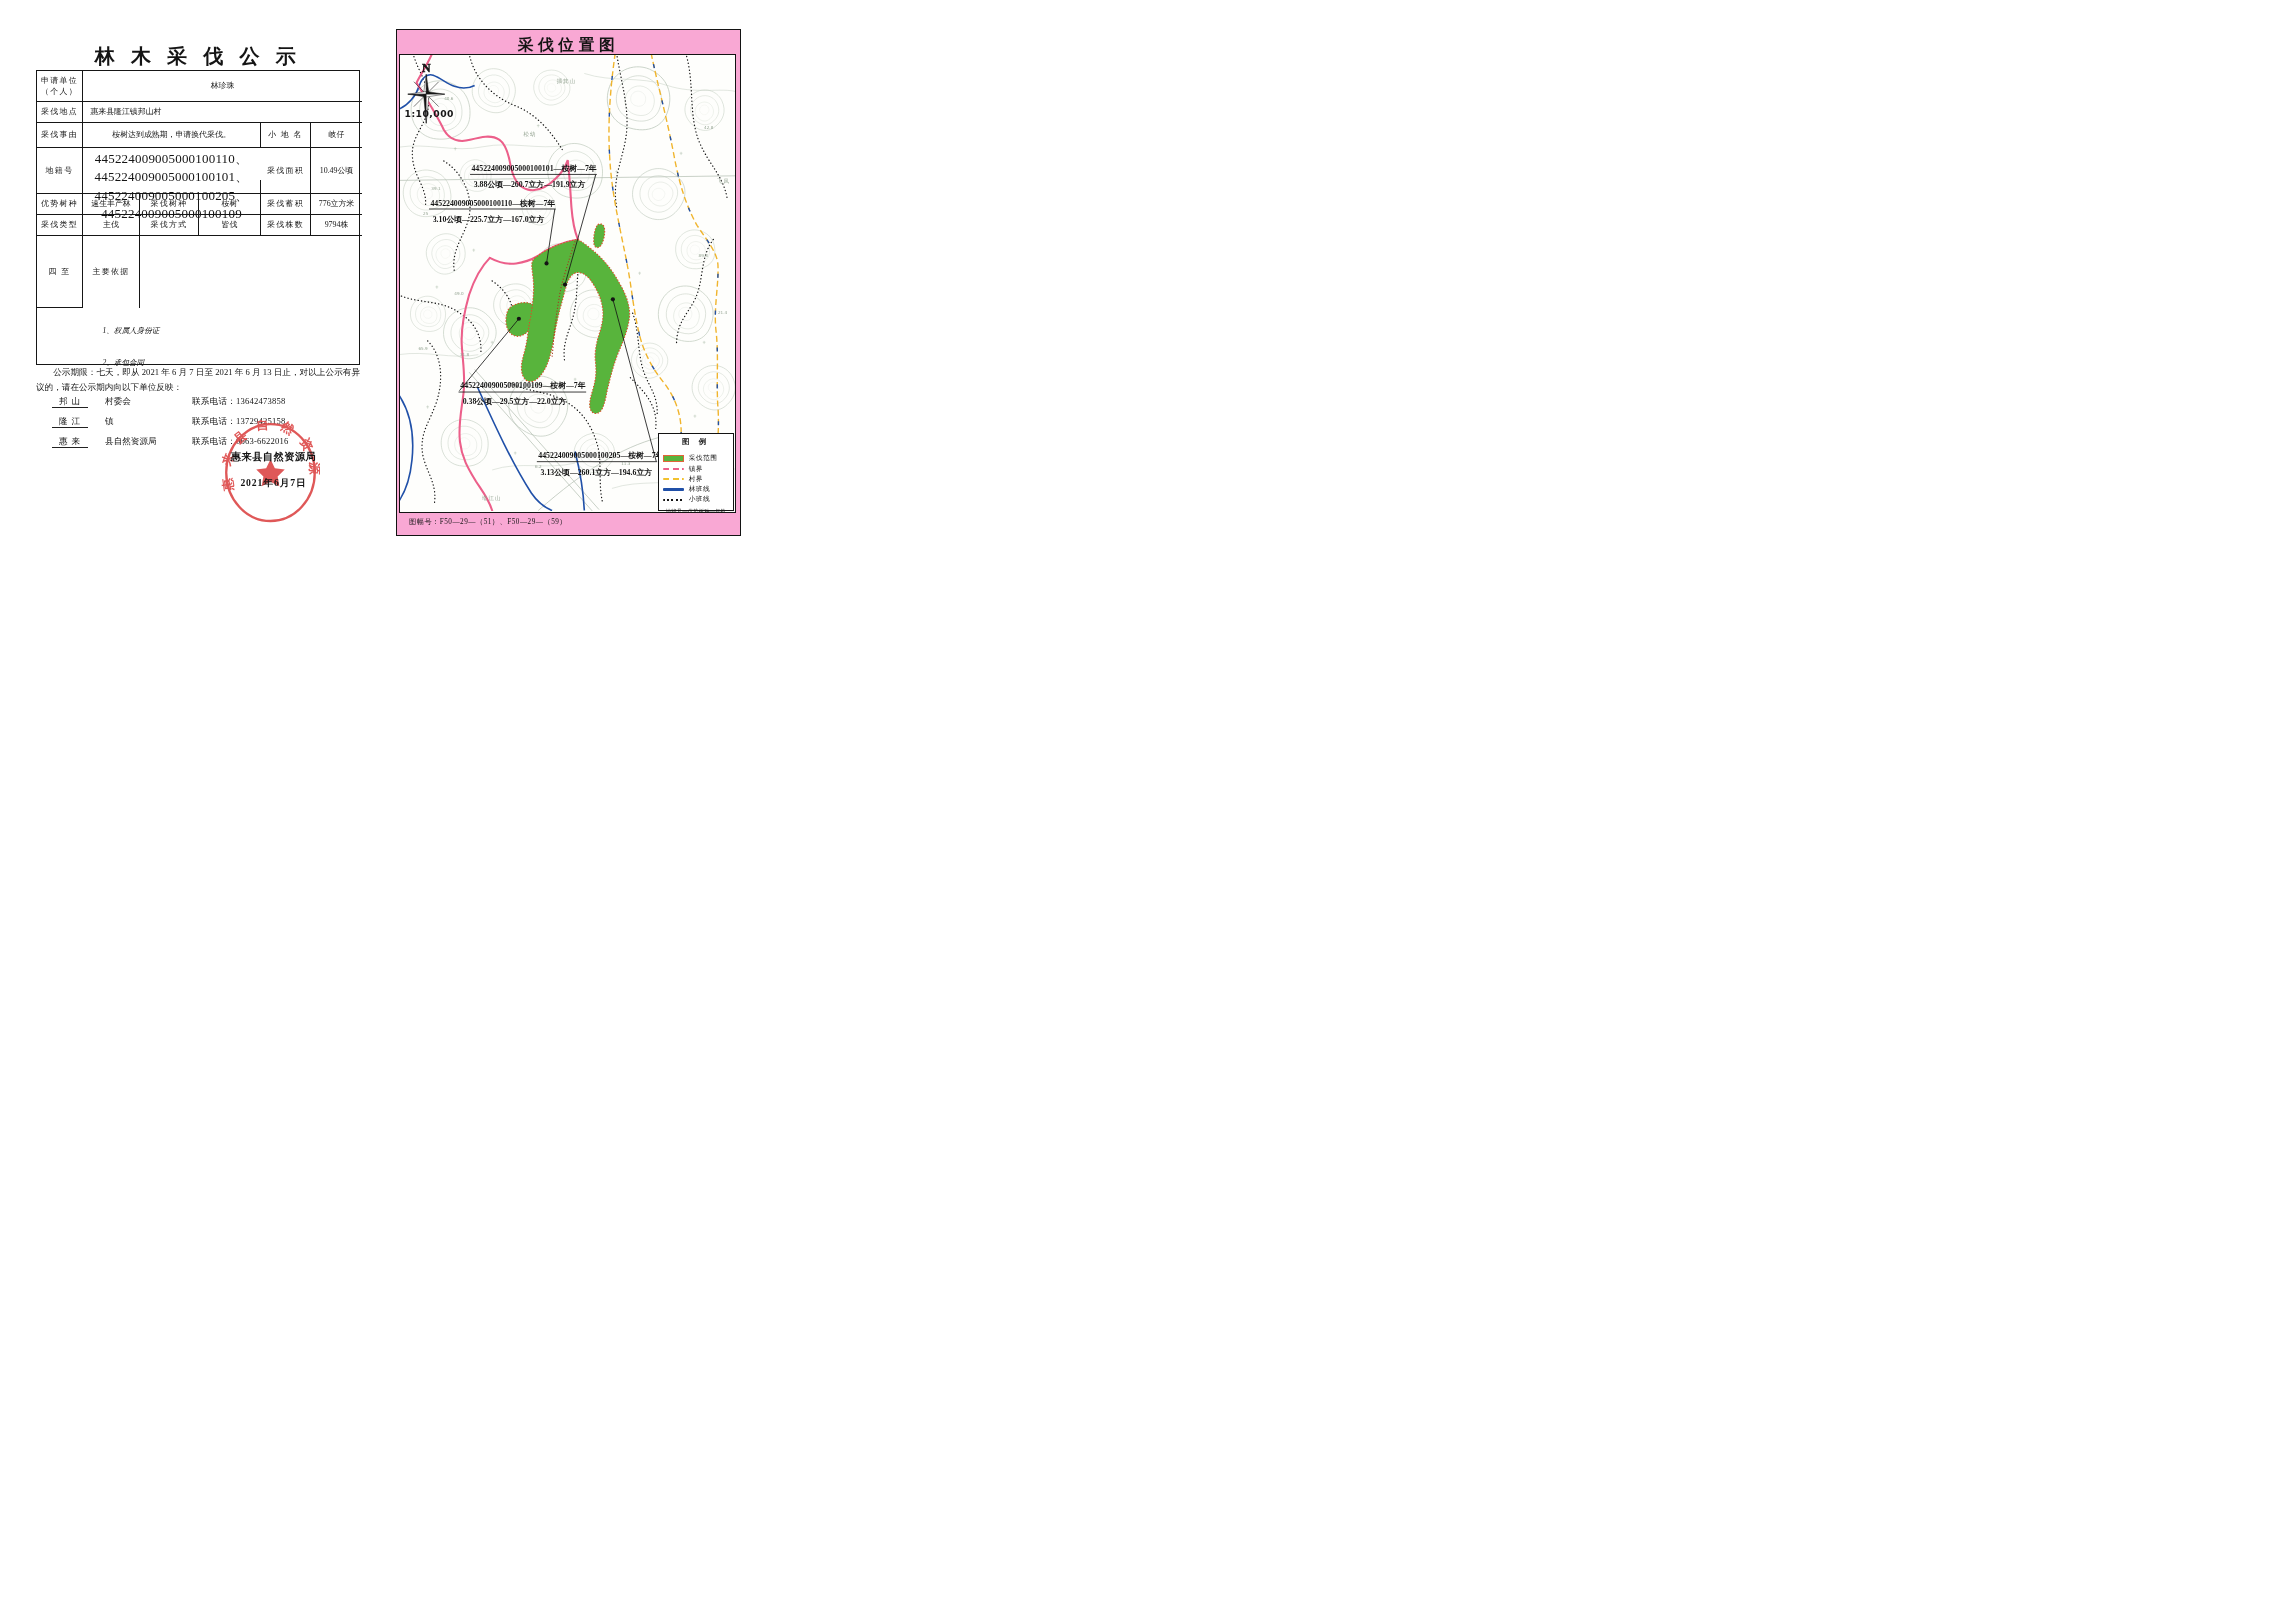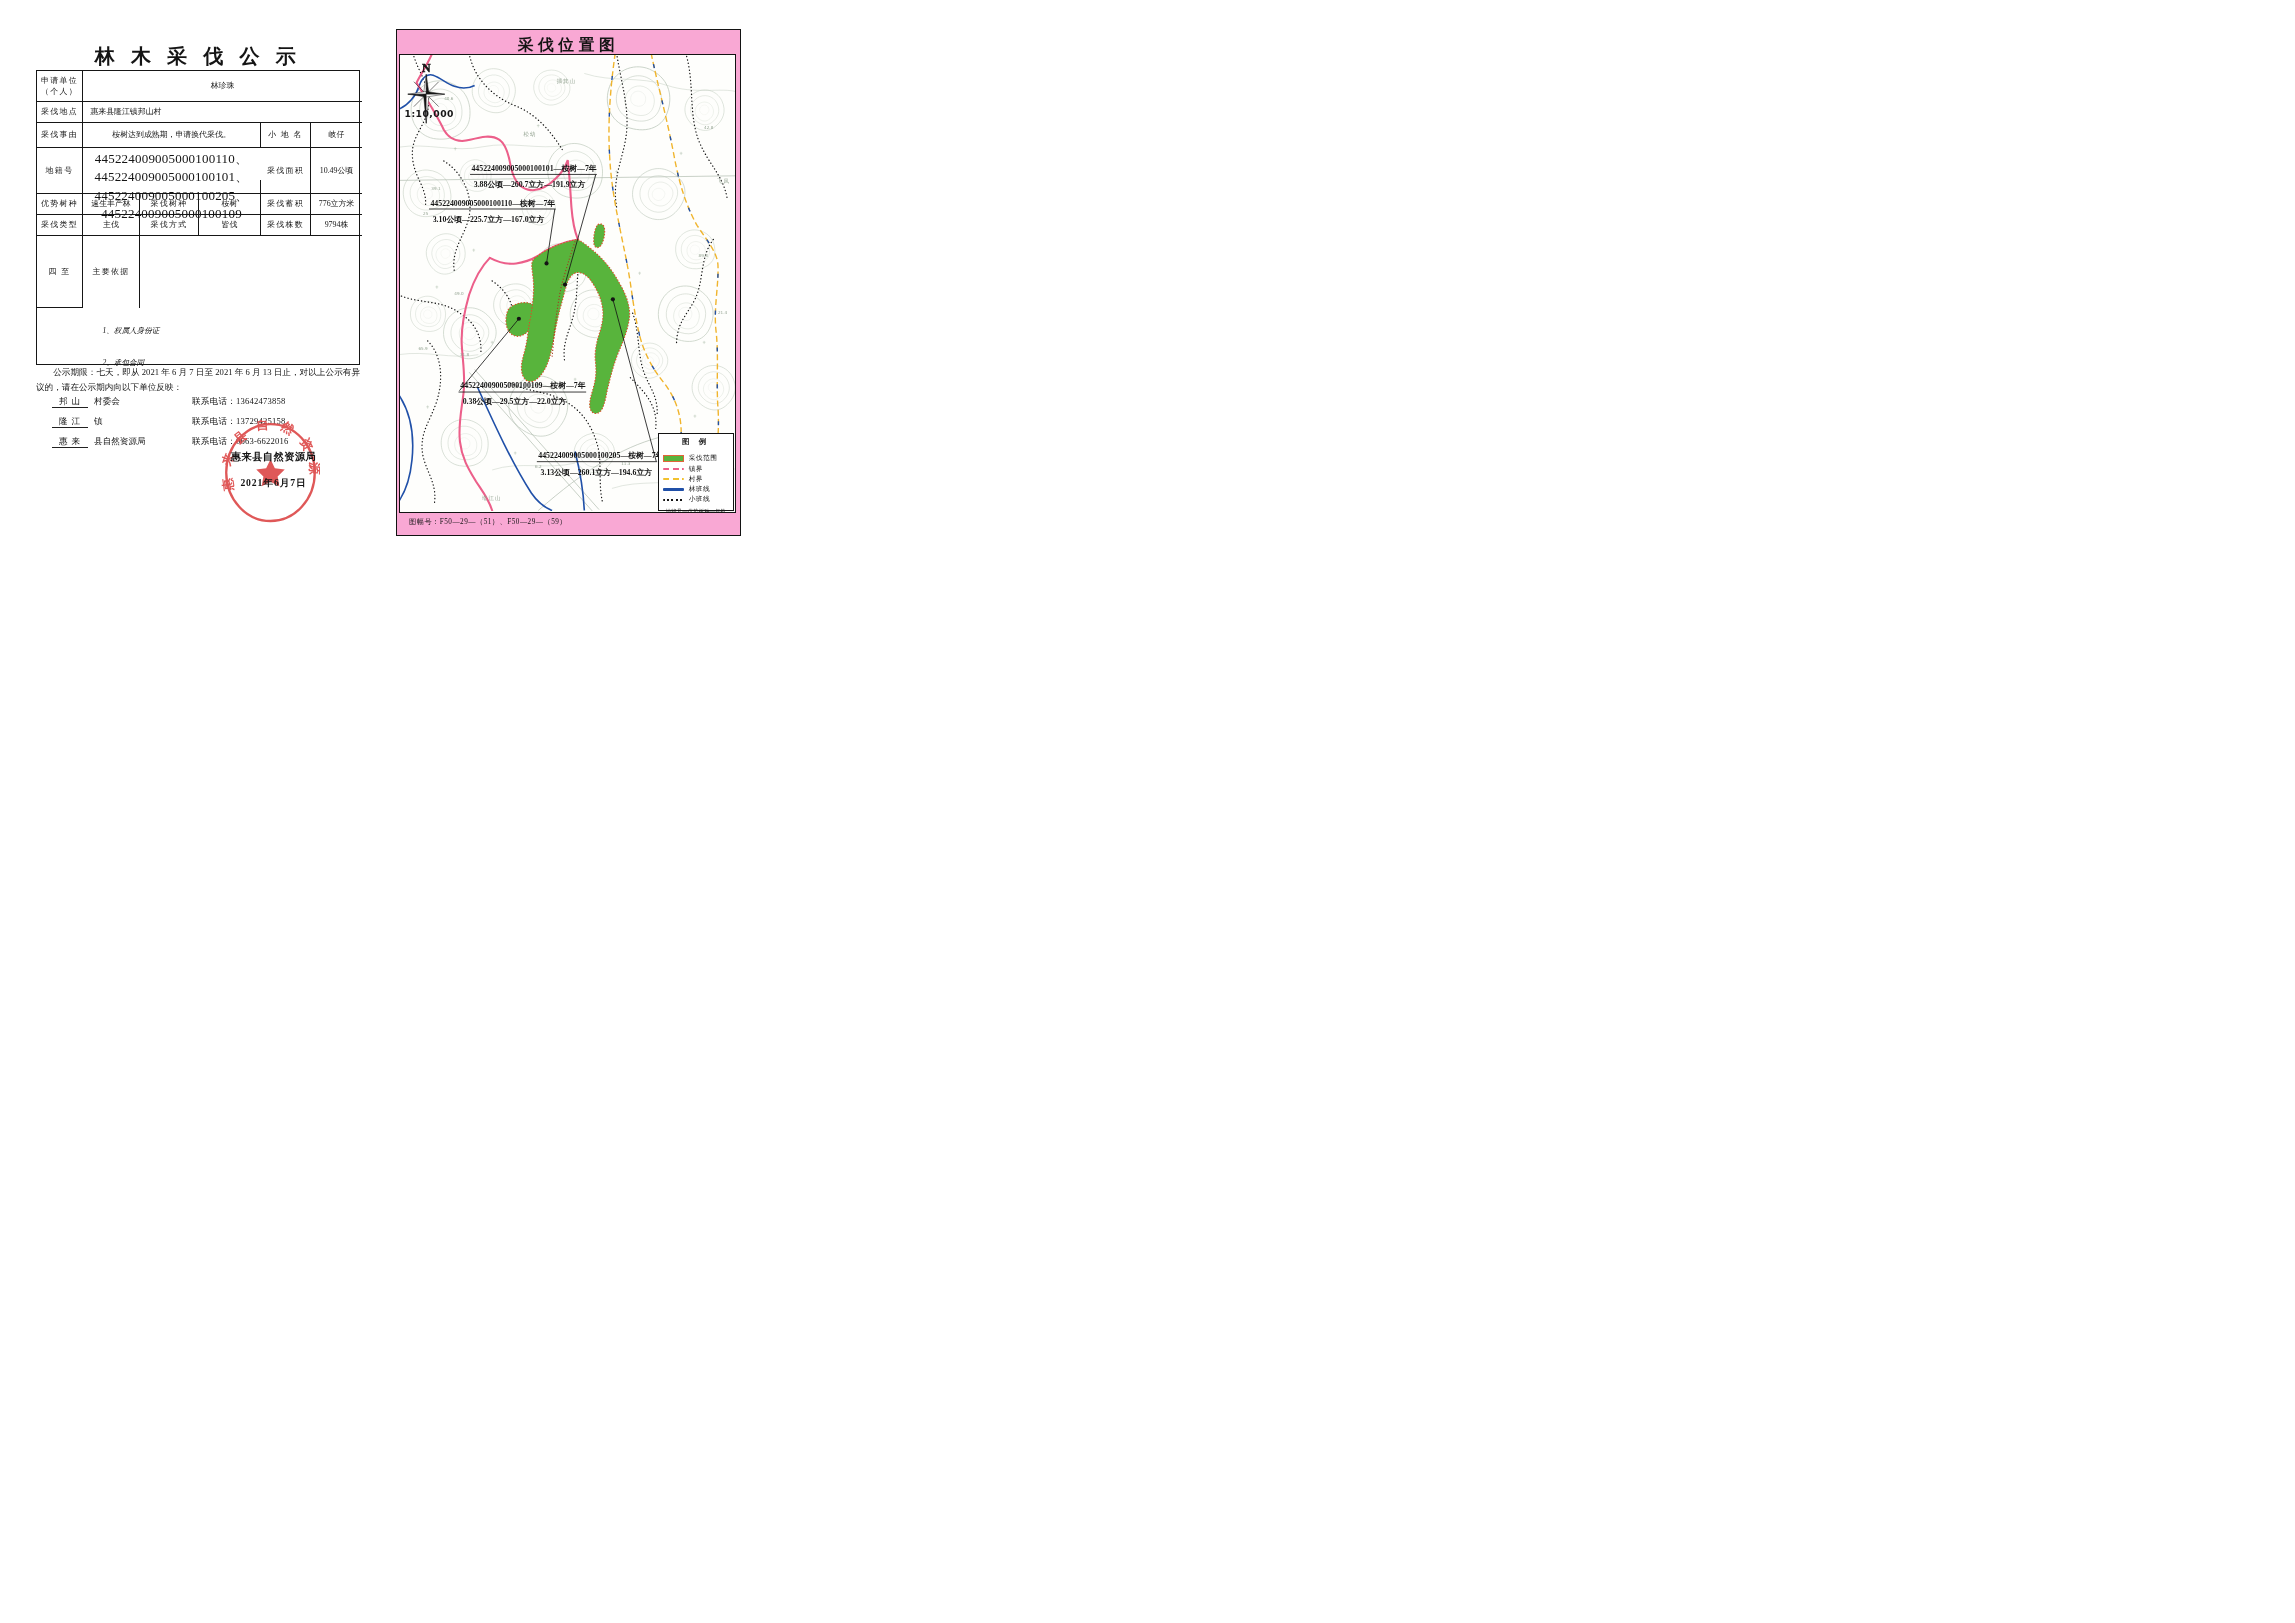--- a/index.html
+++ b/index.html
@@ -35,21 +35,21 @@
   .bounds p { margin:1.4px 0; }
   .basis { display:block; text-align:left; font-size:7.6px; padding:7.4px 0 0 19.4px;font-style:italic; }
   .basis div { margin-bottom:11px; }
   .notice-par {
     position:absolute; left:36px; top:365px; width:324px;
     font-size:8.6px; line-height:1.8; text-indent:2em; text-align:justify;
   }
   .contacts { position:absolute; left:52px; top:396px; width:296px; }
   .contact-row { position:relative; font-size:8.6px; height:13px; margin-bottom:7px; }
   .cname { border-bottom:0.9px solid #222; padding:0 7px 0.9px 7px; letter-spacing:0.9px; }
-  .corg { margin-left:6px; }
+  .corg { margin-left:17px; }
   .cphone { position:absolute; left:140px; top:0; letter-spacing:0.2px; }
   .stamp-agency {
     position:absolute; left:204px; top:450px; width:139px; text-align:center;
     font-size:10.2px; font-weight:bold; letter-spacing:0.5px; z-index:3;
   }
   .stamp-date {
     position:absolute; left:204px; top:477px; width:139px; text-align:center;
     font-size:9.7px; font-weight:bold; letter-spacing:0.9px; z-index:3;
   }
   .seal-wrap { position:absolute; left:221px; top:420px; width:99px; height:107px; z-index:2; opacity:0.92; }

